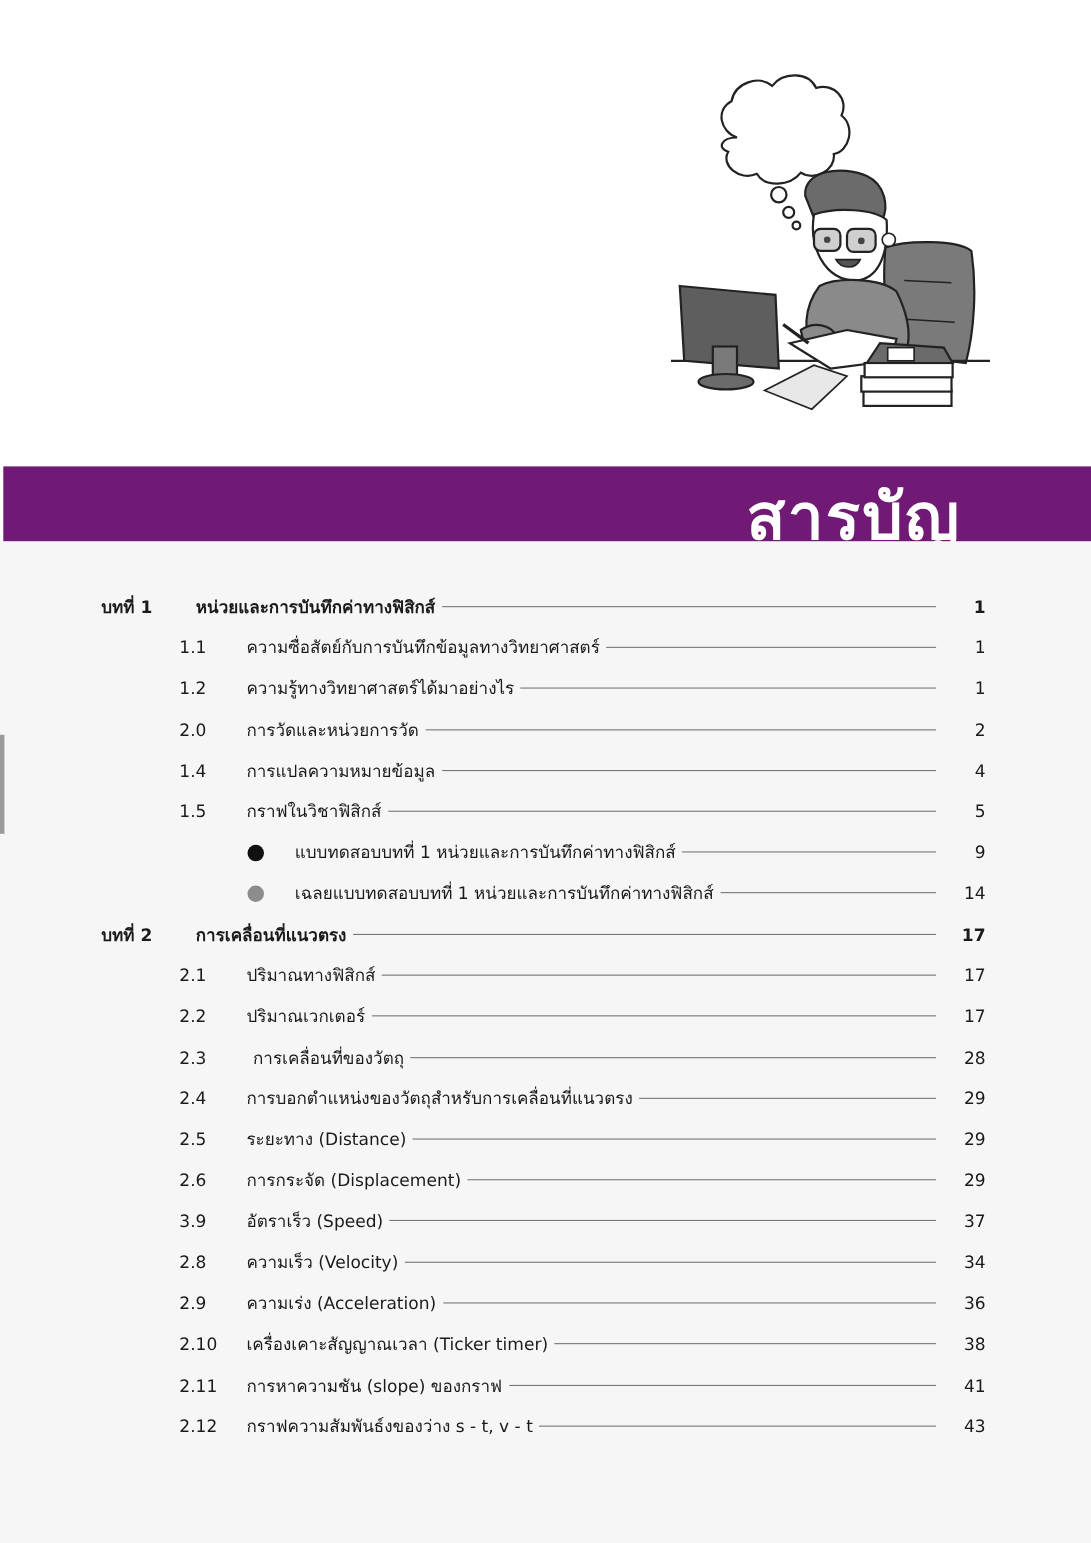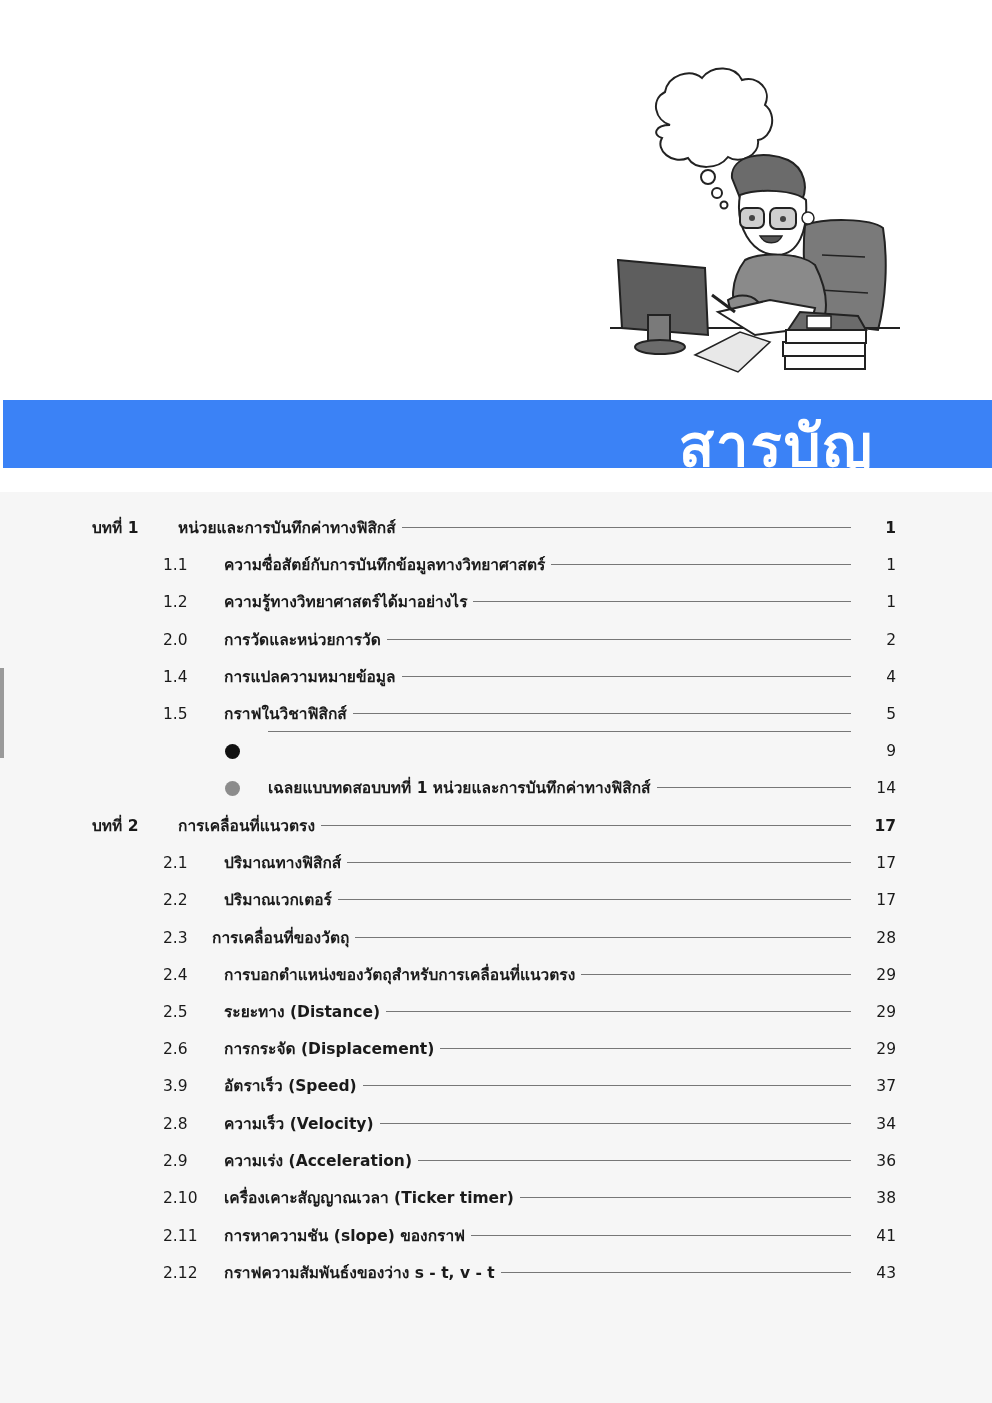--- a/index.html
+++ b/index.html
@@ -5,50 +5,50 @@
   html, body { margin: 0; padding: 0; }
   body {
     width: 992px; height: 1403px; position: relative; overflow: hidden;
     background: #ffffff;
     font-family: "DejaVu Sans", "Liberation Sans", sans-serif;
     color: #1a1a1a;
   }
   .top-area { position: absolute; left: 0; top: 0; width: 992px; height: 400px; background: #ffffff; }
   .illustration { position: absolute; left: 600px; top: 60px; width: 310px; height: 330px; }
   .banner {
-    position: absolute; left: 3px; top: 400px; width: 989px; height: 68px;
-    background: #3b82f6;
+    position: absolute; left: 3px; top: 424px; width: 989px; height: 92px;
+    background: #701a75;
   }
   .banner-title {
     position: absolute; right: 118px; top: 8px;
     color: #ffffff; font-size: 58px; font-weight: bold; letter-spacing: 2px;
     font-family: "DejaVu Sans", sans-serif; line-height: 76px;
   }
   .content {
     position: absolute; left: 0; top: 492px; width: 992px; height: 911px;
     background: #f6f6f6;
   }
   .left-tab {
     position: absolute; left: 0; top: 668px; width: 4px; height: 90px; background: #9a9a9a;
   }
   .toc-row {
     position: absolute; left: 0; width: 992px; height: 30px;
-    font-size: 15.5px; line-height: 30px;
+    font-size: 15.5px; line-height: 30px; margin-top: 24px;
   }
   .toc-row .chap-label {
     position: absolute; left: 92px; font-weight: bold;
   }
   .toc-row .num {
     position: absolute; left: 163px;
   }
   .toc-row .title-wrap {
     position: absolute; right: 141px; display: flex; align-items: baseline;
   }
   .toc-row .title {
-    white-space: nowrap; padding-right: 6px; font-weight: bold;
+    white-space: nowrap; padding-right: 6px;
   }
   .toc-row .leader {
     flex: 1; border-bottom: 1.5px solid #777; height: 0; position: relative; top: -5px;
   }
   .toc-row .page {
     position: absolute; right: 96px; width: 40px; text-align: right;
   }
   .toc-row.chapter .title, .toc-row.chapter .page { font-weight: bold; }
   .bullet {
     position: absolute; left: 225px; top: 8px; width: 15px; height: 15px; border-radius: 50%;
@@ -168,20 +168,21 @@
     <div class="title-wrap" style="left:224px">
         <span class="title">กราฟในวิชาฟิสิกส์</span>
         <span class="leader"></span>
       </div>
     <span class="page">5</span>
   </div>
 
   <div class="toc-row" style="top:736px">
     <span class="bullet" style="background:#111111"></span>
     <div class="title-wrap" style="left:268px">
+        <span class="title">แบบทดสอบบทที่ 1 หน่วยและการบันทึกค่าทางฟิสิกส์</span>
         <span class="leader"></span>
       </div>
     <span class="page">9</span>
   </div>
 
   <div class="toc-row" style="top:773px">
     <span class="bullet" style="background:#8c8c8c"></span>
     <div class="title-wrap" style="left:268px">
         <span class="title">เฉลยแบบทดสอบบทที่ 1 หน่วยและการบันทึกค่าทางฟิสิกส์</span>
         <span class="leader"></span>
@@ -211,21 +212,21 @@
     <span class="num">2.2</span>
     <div class="title-wrap" style="left:224px">
         <span class="title">ปริมาณเวกเตอร์</span>
         <span class="leader"></span>
       </div>
     <span class="page">17</span>
   </div>
 
   <div class="toc-row" style="top:923px">
     <span class="num">2.3</span>
-    <div class="title-wrap" style="left:212px">
+    <div class="title-wrap" style="left:230px">
         <span class="title">การเคลื่อนที่ของวัตถุ</span>
         <span class="leader"></span>
       </div>
     <span class="page">28</span>
   </div>
 
   <div class="toc-row" style="top:960px">
     <span class="num">2.4</span>
     <div class="title-wrap" style="left:224px">
         <span class="title">การบอกตำแหน่งของวัตถุสำหรับการเคลื่อนที่แนวตรง</span>

